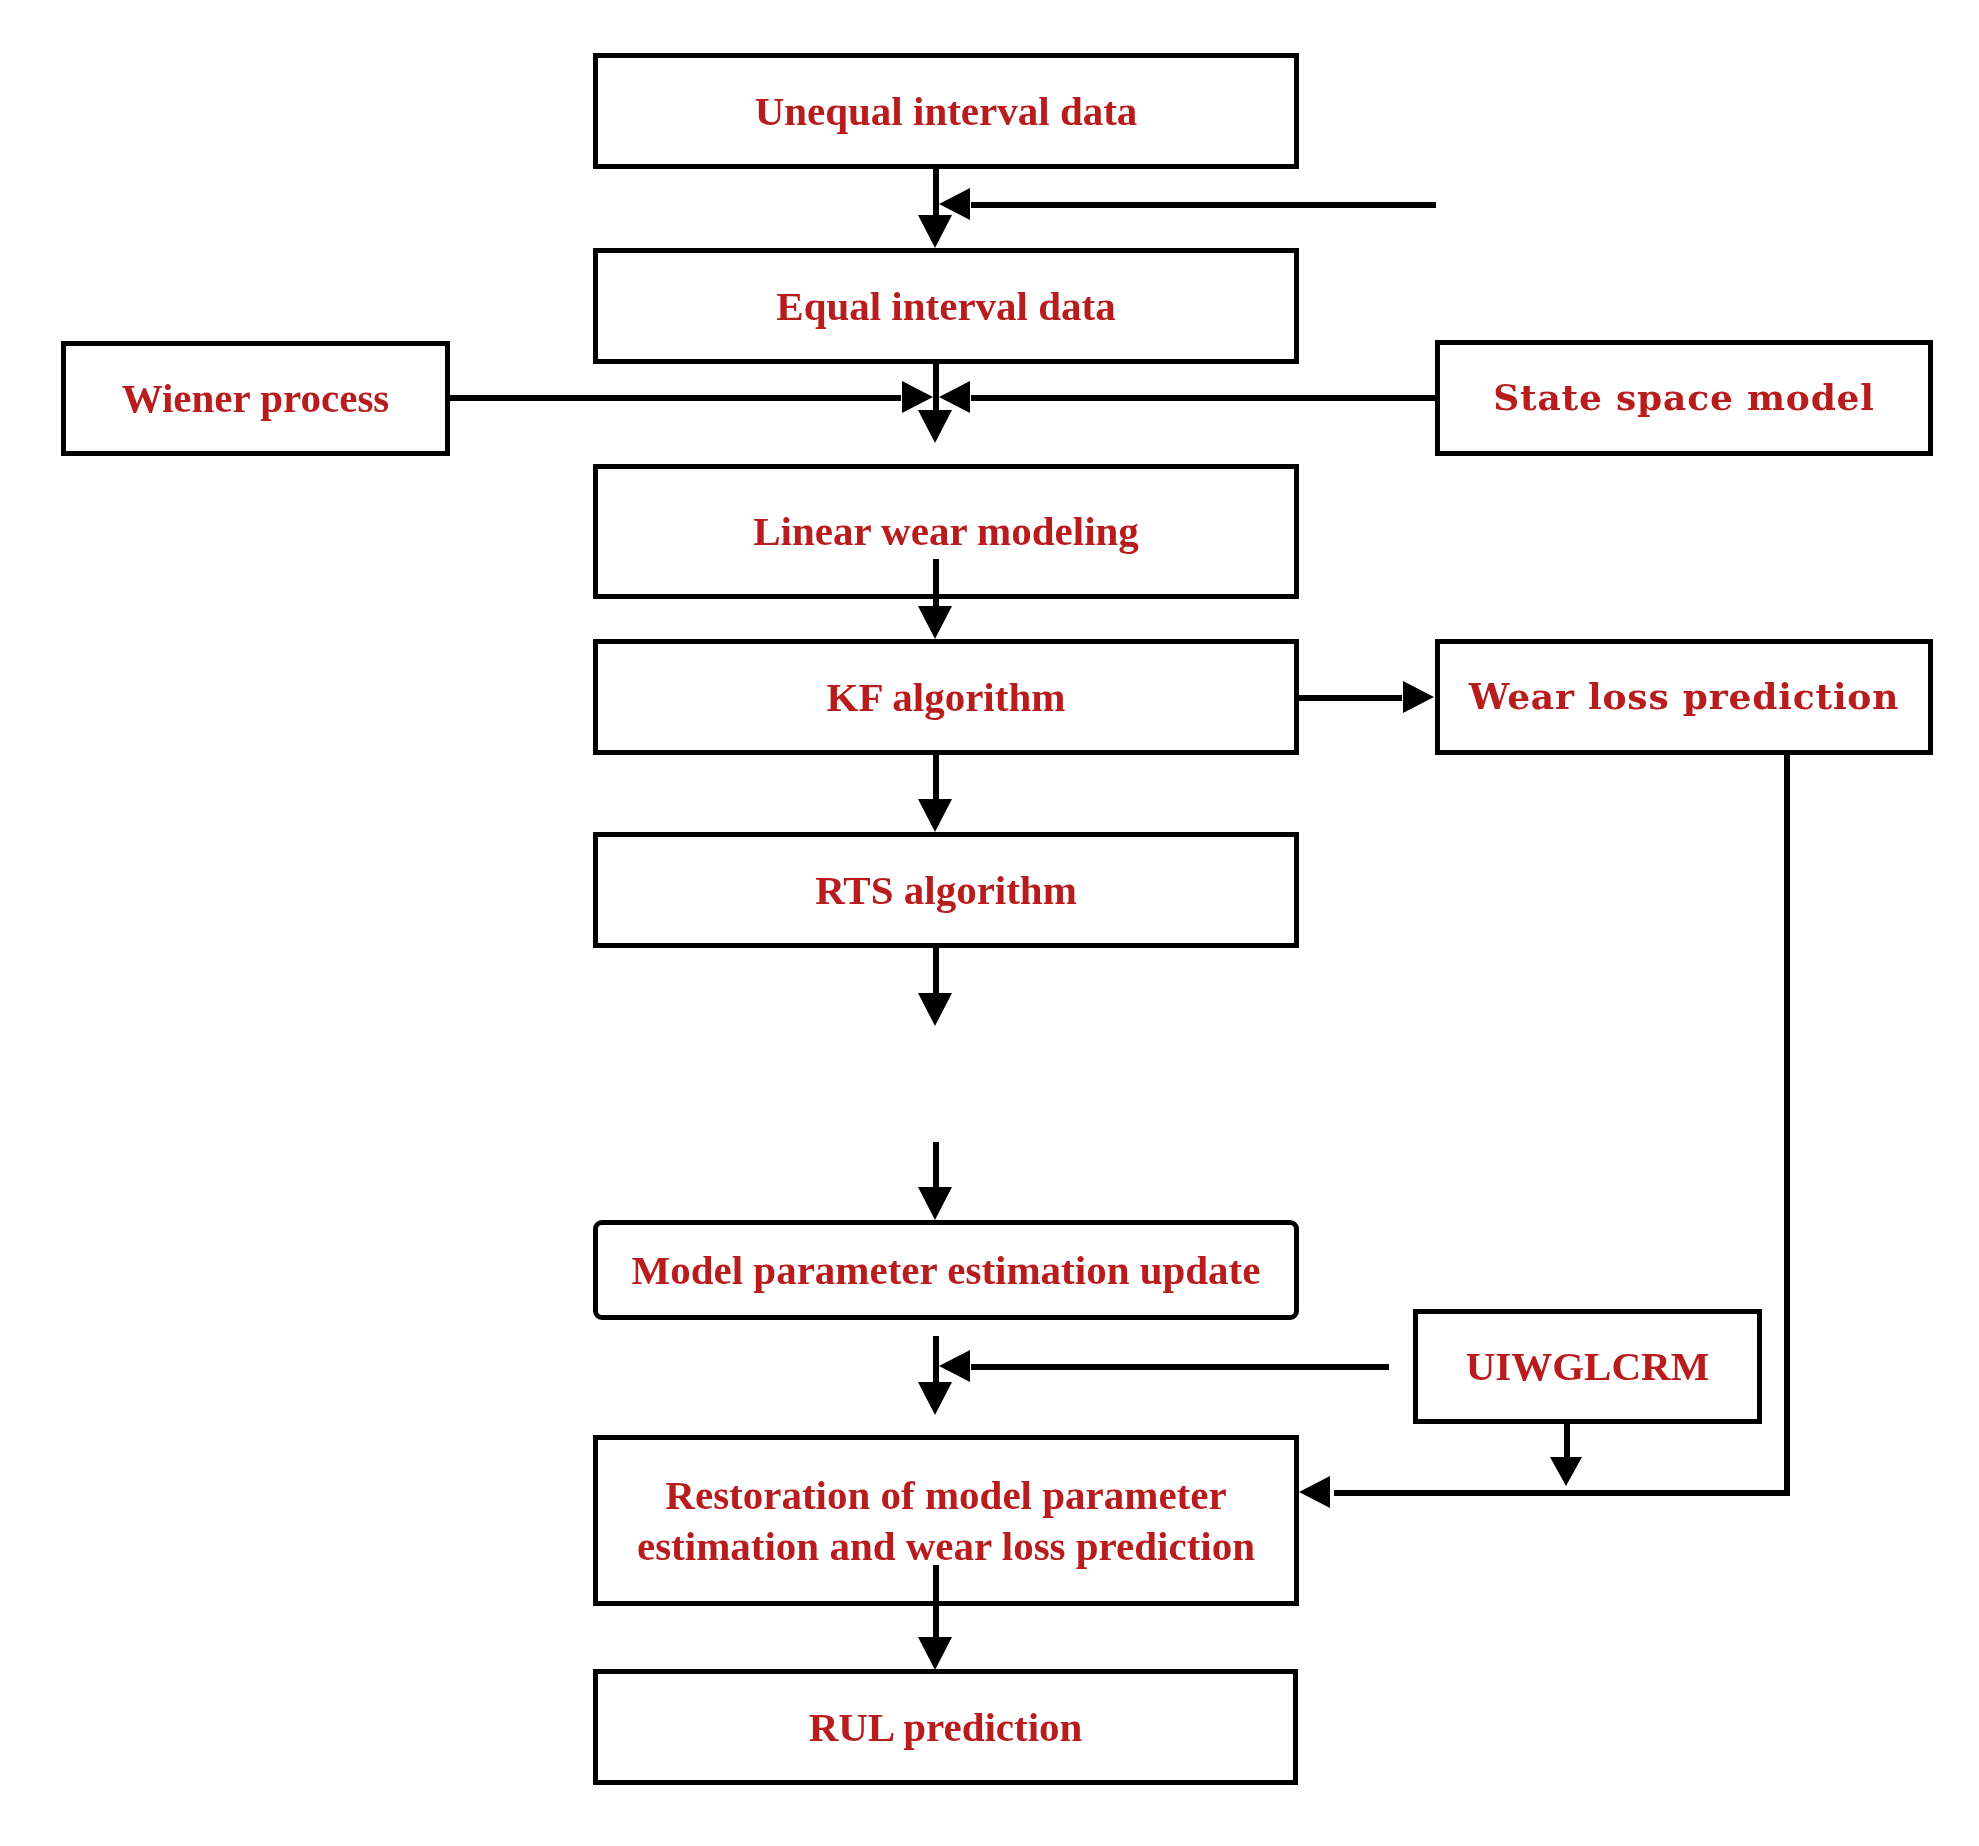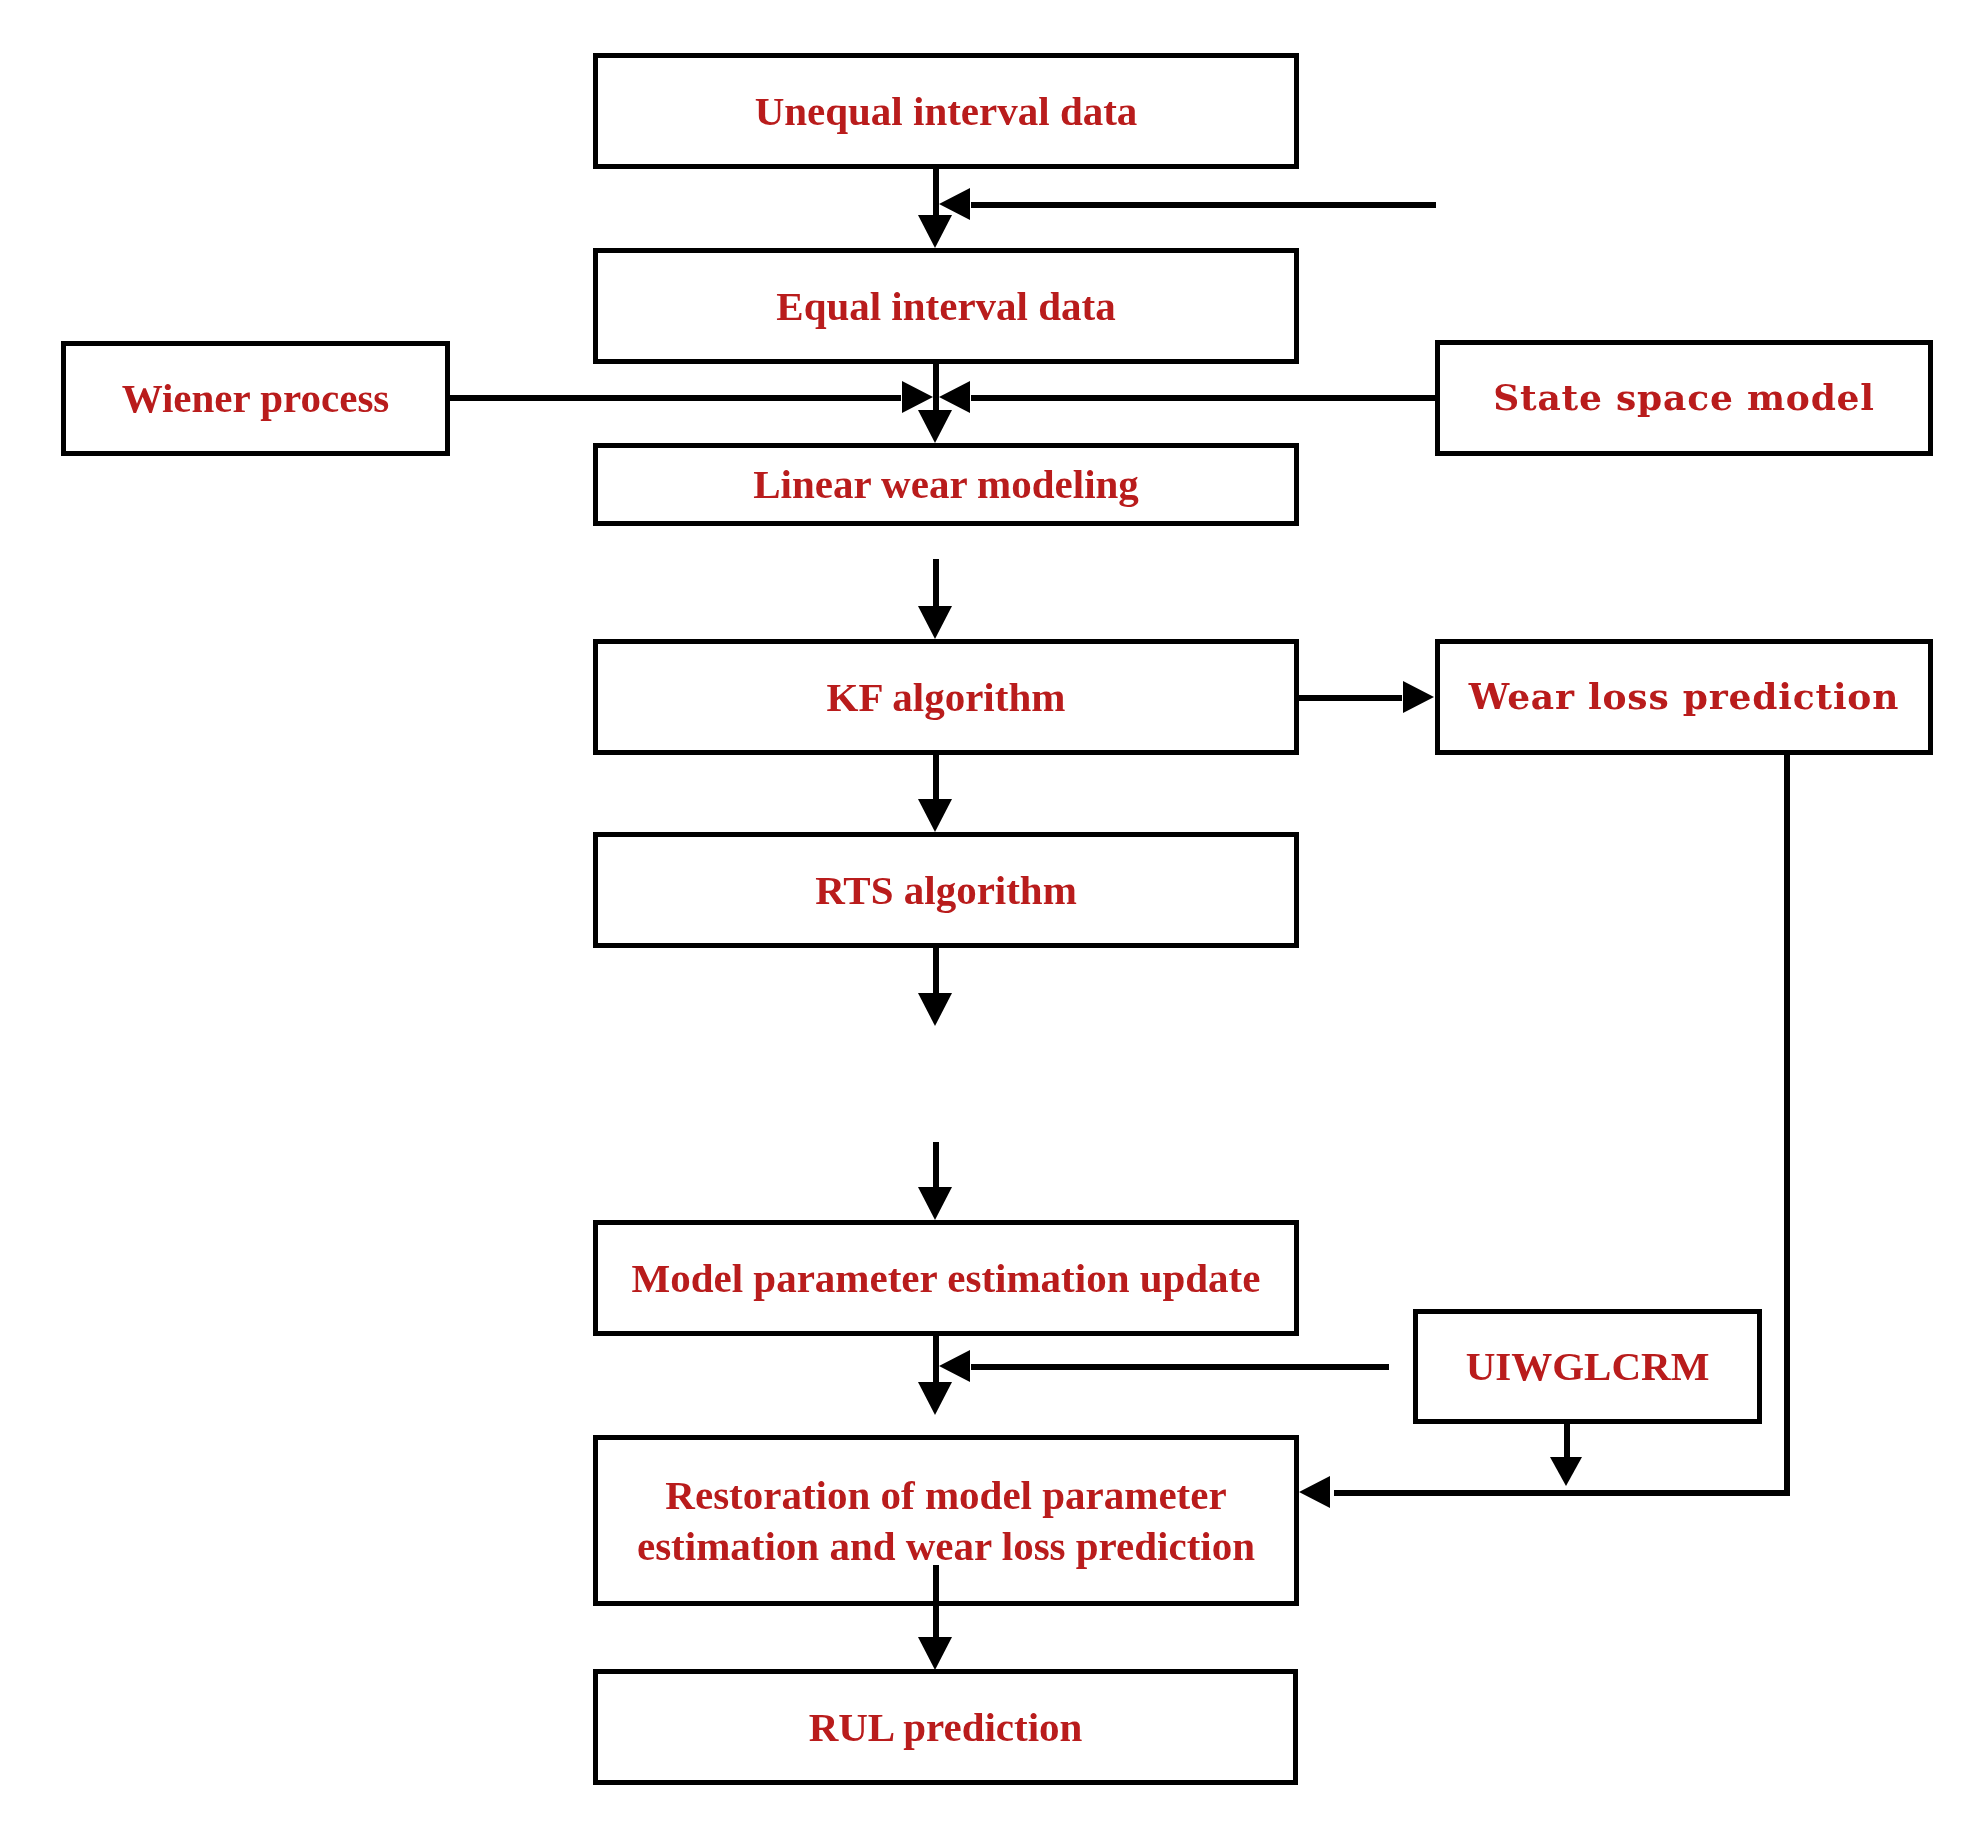--- a/index.html
+++ b/index.html
@@ -38,26 +38,26 @@
   .ah-down-sm { border-left: 16.4px solid transparent; border-right: 16.4px solid transparent; border-top: 29.5px solid #000000; }
   .ah-left  { border-top: 16.4px solid transparent; border-bottom: 16.4px solid transparent; border-right: 31px solid #000000; }
   .ah-right { border-top: 16.4px solid transparent; border-bottom: 16.4px solid transparent; border-left: 31px solid #000000; }
 
   
   .n-unequal     { left: 593px;  top: 53px;   width: 706px; height: 116px; }
   .n-method      { left: 1435px; top: 147px;  width: 498px; height: 116px; }
   .n-equal       { left: 593px;  top: 248px;  width: 706px; height: 116px; }
   .n-wiener      { left: 61px;   top: 341px;  width: 389px; height: 115px; }
   .n-state       { left: 1435px; top: 340px;  width: 498px; height: 116px; }
-  .n-linear      { left: 593px;  top: 443px;  width: 706px; height: 83px; text-align: center; }
+  .n-linear      { left: 593px;  top: 464px;  width: 706px; height: 135px; text-align: center; }
   .n-kf          { left: 593px;  top: 639px;  width: 706px; height: 116px; }
   .n-wear        { left: 1435px; top: 639px;  width: 498px; height: 116px; }
   .n-rts         { left: 593px;  top: 832px; width: 706px; height: 116px; }
   .n-em          { left: 593px;  top: 1025px; width: 706px; height: 116px; }
-  .n-model       { left: 593px;  top: 1220px; width: 706px; height: 116px; }
+  .n-model       { left: 593px;  top: 1220px; width: 706px; height: 100px; border-radius: 9px; }
   .n-uiwglcrm    { left: 1389px; top: 1309px; width: 349px; height: 115px; margin-left: 24px; }
   .n-restoration { left: 593px;  top: 1435px; width: 706px; height: 171px; }
   .n-rul         { left: 593px;  top: 1669px; width: 705px; height: 116px; }
 </style>
 </head>
 <body>
 
 <div class="canvas">
 
   <div class="box n-unequal">

